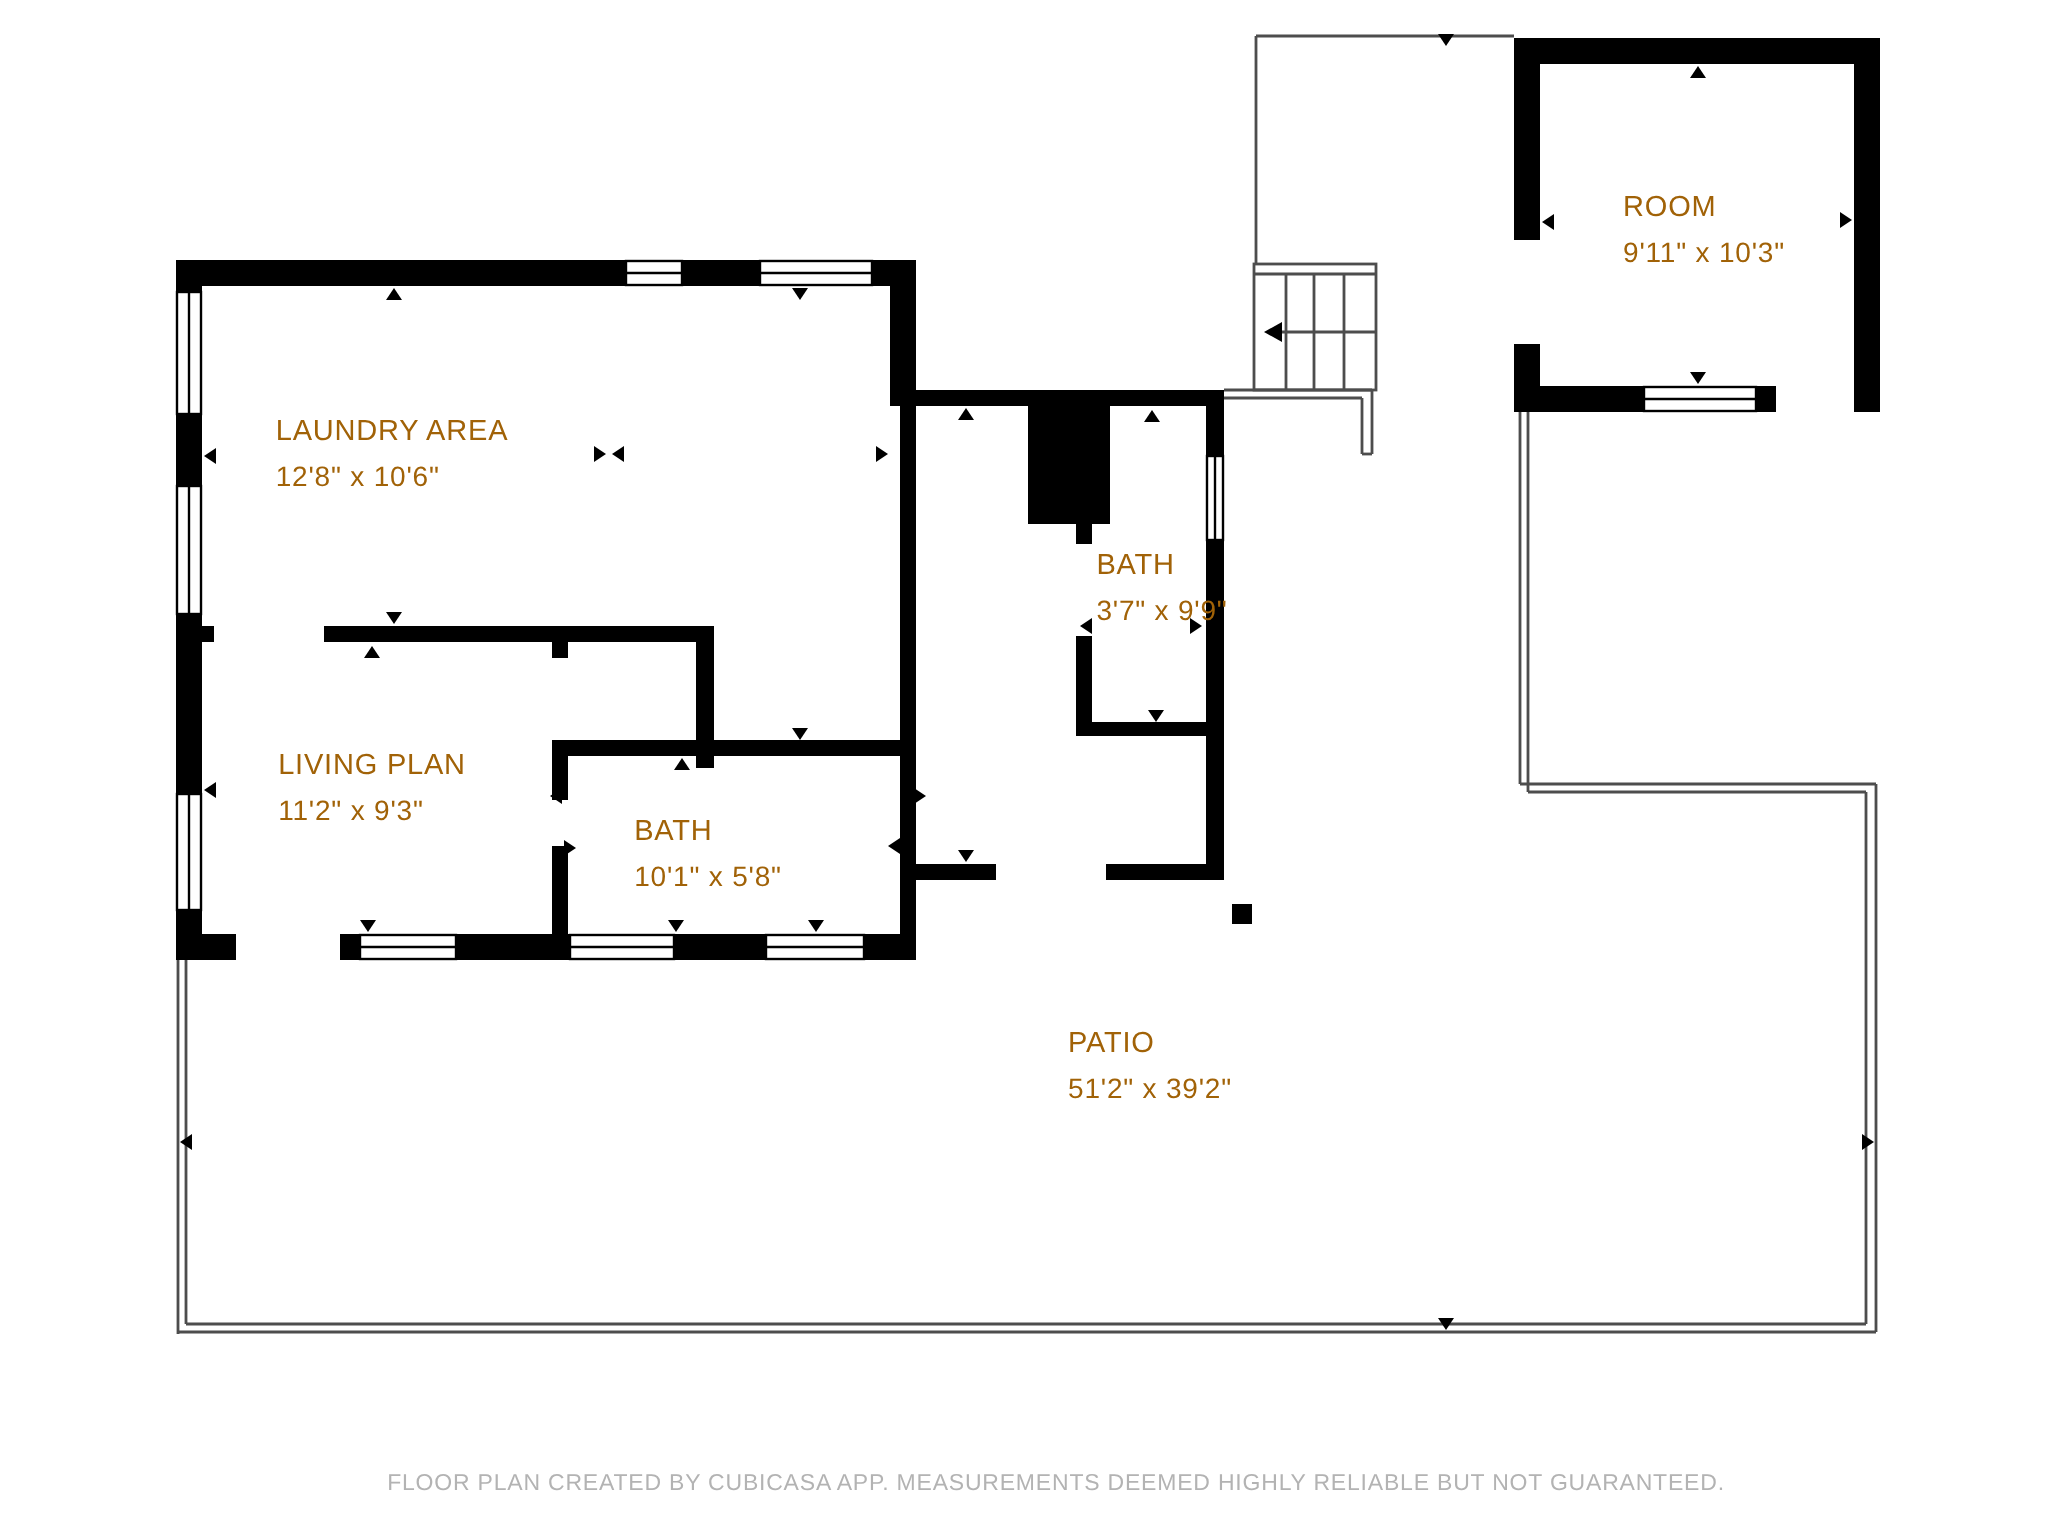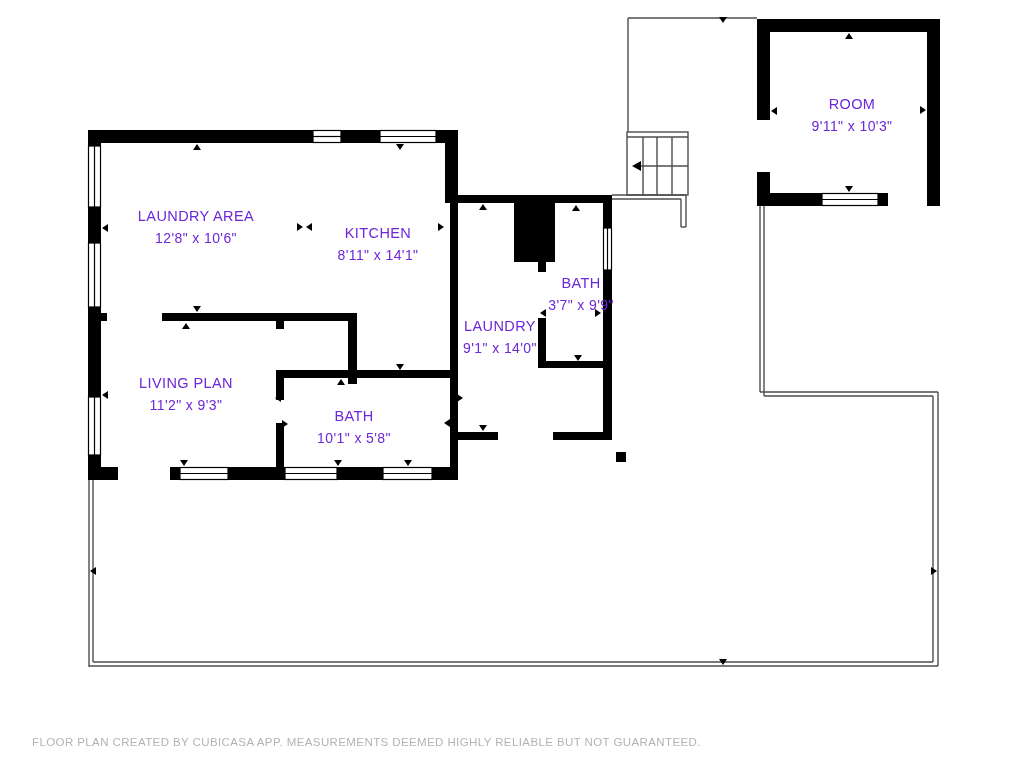--- a/index.html
+++ b/index.html
@@ -2,36 +2,36 @@
 <html><head>
 <meta charset="utf-8">
 <style>
   html,body{margin:0;padding:0;background:#ffffff;}
   #canvas{
     position:relative;width:1024px;height:768px;background:#ffffff;overflow:hidden;
     font-family:"Liberation Sans", sans-serif;
   }
   #plan-svg{position:absolute;left:0;top:0;}
   .room-label{
-    position:absolute;text-align:center;color:#6d28d9;
+    position:absolute;color:#a16207;
     font-size:14px;line-height:22px;letter-spacing:0.4px;white-space:nowrap;
     transform:translateX(-50%);
   }
   .room-label .rname{font-size:14.5px;}
   .room-label .rdims{font-size:14px;}
   #lbl-dining{left:196px;top:205px;}
   #lbl-kitchen{left:378px;top:222px;}
   #lbl-bath-upper{left:581px;top:272px;}
   #lbl-laundry{left:500px;top:315px;}
   #lbl-living{left:186px;top:372px;}
   #lbl-bath-lower{left:354px;top:405px;}
   #lbl-room{left:852px;top:93px;}
   #lbl-patio{left:575px;top:511px;}
   #footer-note{
-    position:absolute;left:0;right:0;top:736px;
+    position:absolute;left:0;right:0;top:736px;text-align:center;
     color:#b3b3b3;font-size:11.5px;letter-spacing:0.4px;white-space:nowrap;padding-left:32px;
   }
 </style>
 </head>
 <body>
 
 <div id="canvas">
 
   <svg id="plan-svg" width="1024" height="768" viewBox="0 0 1024 768">
 
@@ -207,39 +207,35 @@
       <polygon points="90,571 96,567 96,575"></polygon>
       <polygon points="937,571 931,567 931,575"></polygon>
       <polygon points="723,665 719,659 727,659"></polygon>
     </g>
   </svg>
 
   <div class="room-label" id="lbl-dining">
     <div class="rname">LAUNDRY AREA</div>
     <div class="rdims">12'8" x 10'6"</div>
   </div>
-  <div class="room-label" id="lbl-kitchen">
-    <div class="rname">KITCHEN</div>
-    <div class="rdims">8'11" x 14'1"</div>
-  </div>
   <div class="room-label" id="lbl-bath-upper">
     <div class="rname">BATH</div>
     <div class="rdims">3'7" x 9'9"</div>
   </div>
-  <div class="room-label" id="lbl-laundry">
-    <div class="rname">LAUNDRY</div>
-    <div class="rdims">9'1" x 14'0"</div>
-  </div>
   <div class="room-label" id="lbl-living">
     <div class="rname">LIVING PLAN</div>
     <div class="rdims">11'2" x 9'3"</div>
   </div>
   <div class="room-label" id="lbl-bath-lower">
     <div class="rname">BATH</div>
     <div class="rdims">10'1" x 5'8"</div>
   </div>
   <div class="room-label" id="lbl-room">
     <div class="rname">ROOM</div>
     <div class="rdims">9'11" x 10'3"</div>
   </div>
+  <div class="room-label" id="lbl-patio">
+    <div class="rname">PATIO</div>
+    <div class="rdims">51'2" x 39'2"</div>
+  </div>
 
   <div id="footer-note">FLOOR PLAN CREATED BY CUBICASA APP. MEASUREMENTS DEEMED HIGHLY RELIABLE BUT NOT GUARANTEED.</div>
 </div>
 
 </body></html>

